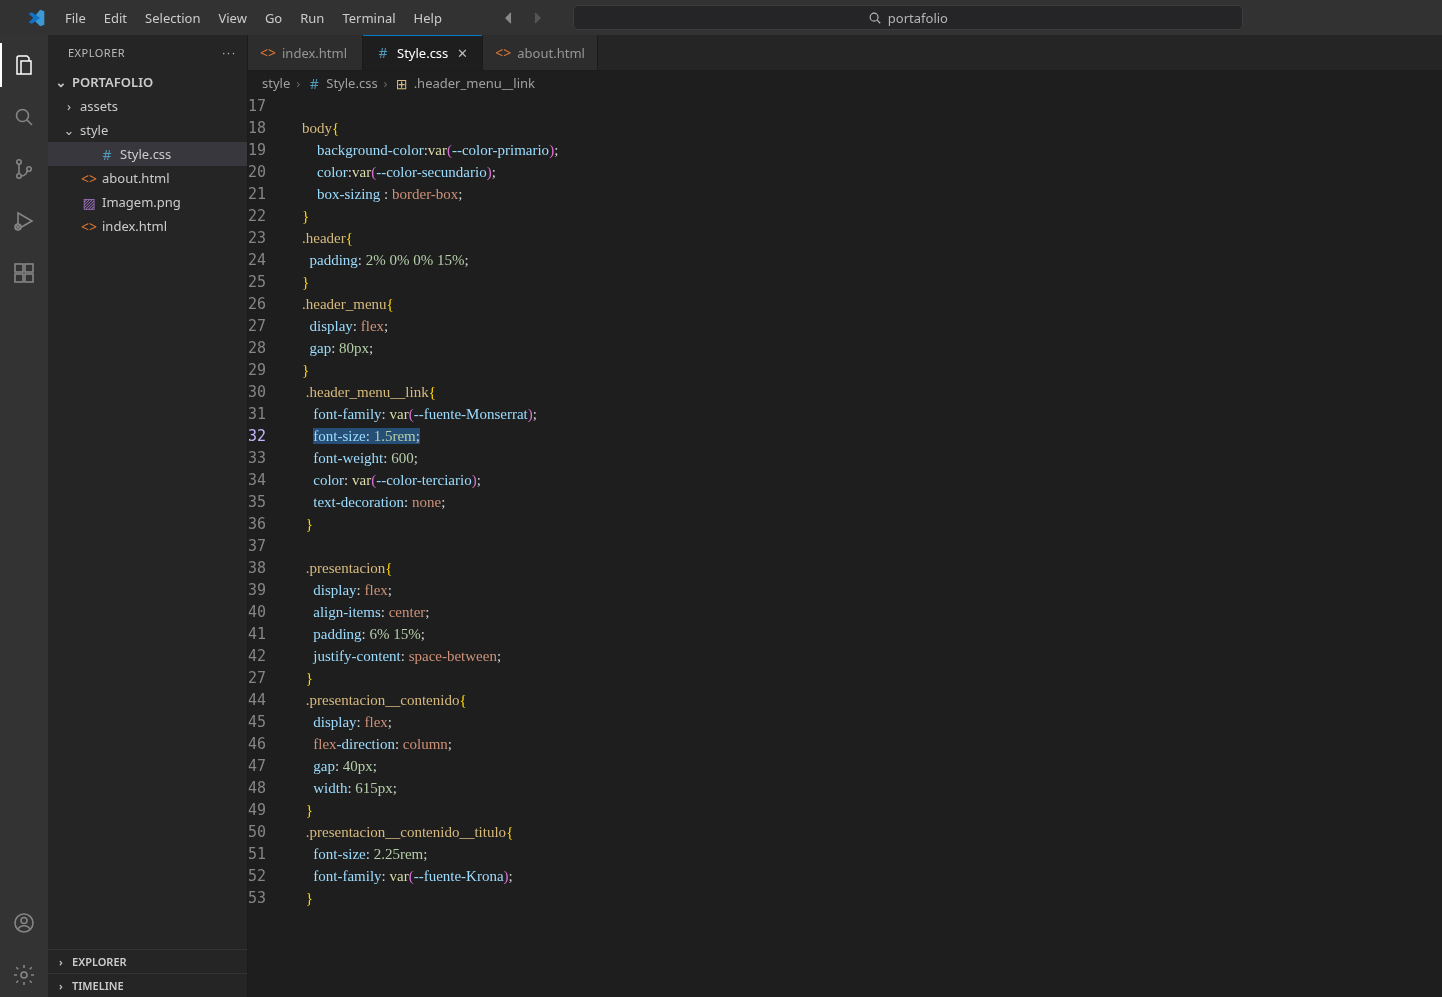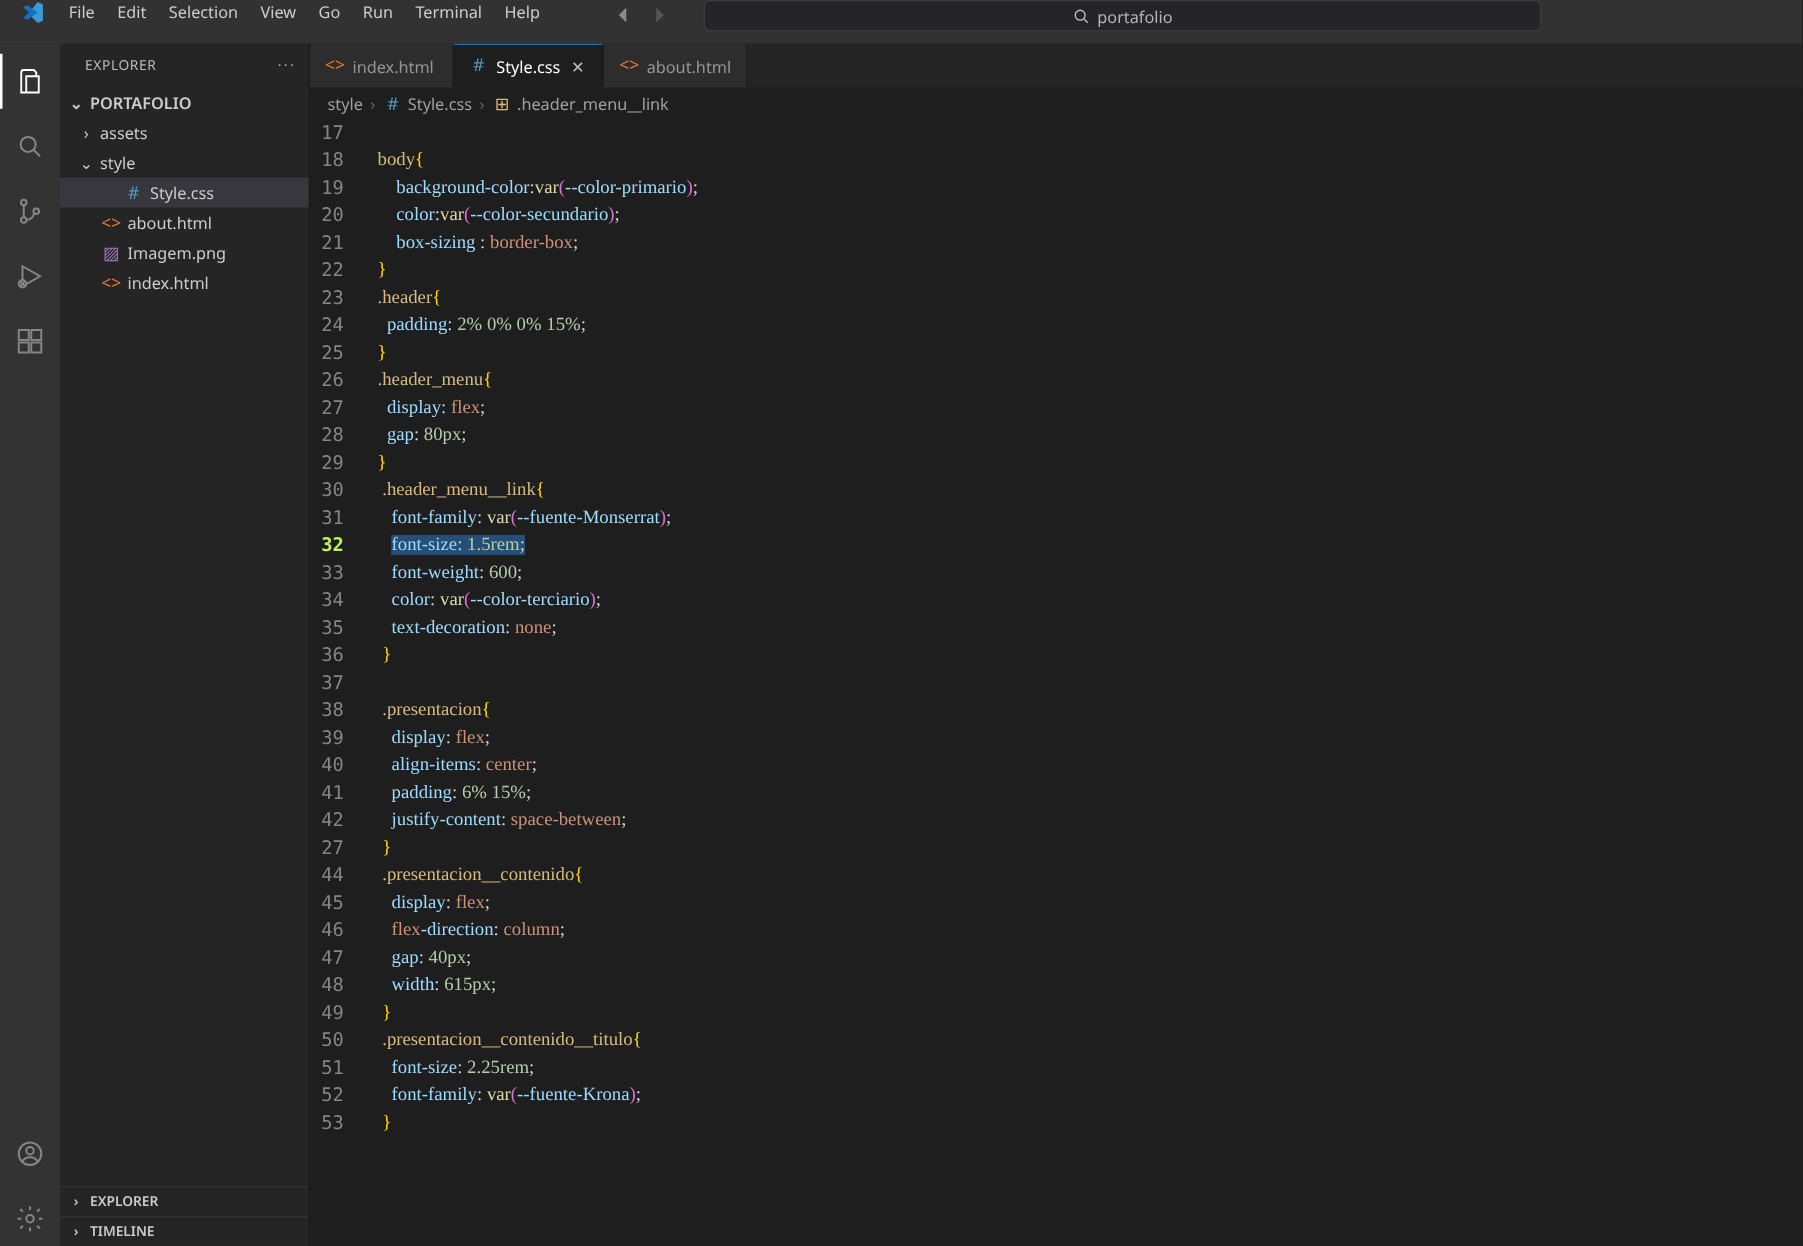--- a/index.html
+++ b/index.html
@@ -30,22 +30,22 @@
   *{box-sizing:border-box;}
   body{
     margin:0;padding:0;width:1442px;height:997px;overflow:hidden;
     background:var(--bg);color:var(--fg);
     font-family:"Segoe UI",system-ui,sans-serif;font-size:13px;
     display:flex;flex-direction:column;
   }
 
   
   .titlebar{
-    height:35px;background:var(--bg-title);display:flex;
-    padding:0 14px;gap:4px;
+    height:35px;background:var(--bg-title);display:flex;align-items:center;
+    padding:0 24px;gap:4px;
   }
   .titlebar .logo{width:20px;height:20px;margin:0 6px 0 2px;}
   .menu-item{padding:4px 9px;border-radius:4px;cursor:default;}
   .nav-arrows{display:flex;gap:0;margin-left:40px;}
   .nav-btn{width:28px;height:24px;display:flex;align-items:center;justify-content:center;border-radius:4px;color:#8a8a8a;}
   .search-box{
     flex:0 0 670px;margin-left:18px;height:25px;background:#252527;border:1px solid #3c3c3c;border-radius:5px;
     display:flex;align-items:center;justify-content:center;gap:6px;color:#b5b5b5;
   }
 
@@ -82,22 +82,22 @@
   .tab.active{background:var(--bg-tab-active);color:#fff;}
   .tab.active::before{content:"";position:absolute;left:0;right:0;top:0;height:1px;background:var(--accent);}
   .tab .ficon{width:16px;}
   .tab .close{margin-left:auto;width:16px;text-align:center;color:#bbb;}
   .breadcrumb{height:24px;display:flex;align-items:center;gap:6px;padding:0 14px;background:var(--bg);color:#a0a0a0;font-size:13px;}
   .crumb{display:flex;align-items:center;gap:4px;}
   .crumb .ficon{width:16px;}
   .crumb-sep{color:#666;}
 
   .code{flex:1;display:flex;font-family:"Consolas","Menlo",monospace;font-size:15px;line-height:22px;overflow:hidden;}
-  .gutter{width:54px;text-align:center;color:var(--gutter);padding-right:18px;user-select:none;}
-  .gutter .cur{color:#bef264;font-weight:bold;}
+  .gutter{width:54px;text-align:left;color:var(--gutter);padding-right:18px;user-select:none;}
+  .gutter .cur{color:#c4b5fd;}
   .lines{flex:1;white-space:pre;color:var(--token-punc);font-family:Liberation Serif, serif;}
   .y{color:var(--token-yellow);}
   .k{color:var(--token-key);text-align:right;}
   .fn{color:var(--token-func);}
   .s{color:var(--token-val);}
   .n{color:var(--token-num);}
   .p1{color:var(--token-paren);}
   .p2{color:var(--token-brace1);}
   .sel-span{background:var(--sel);}
 

